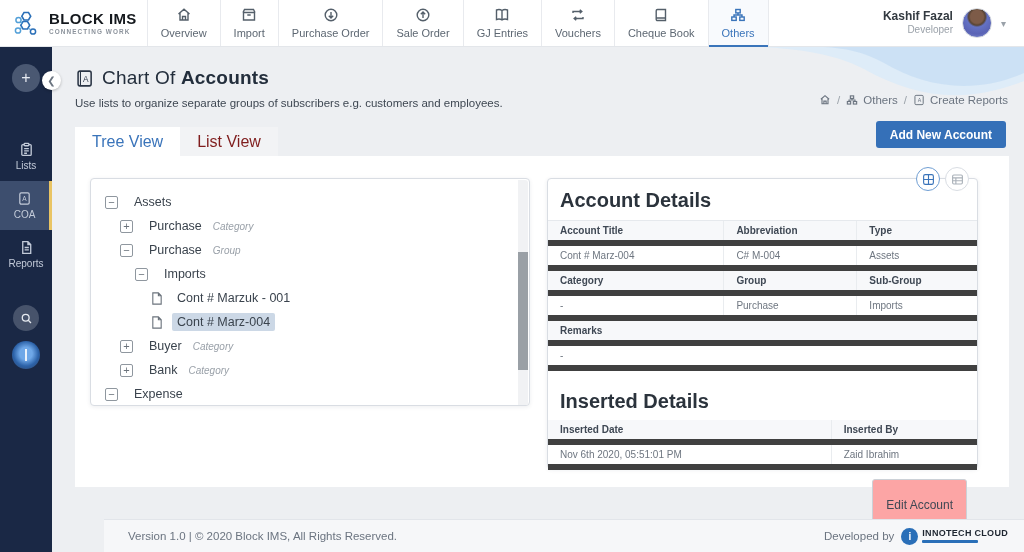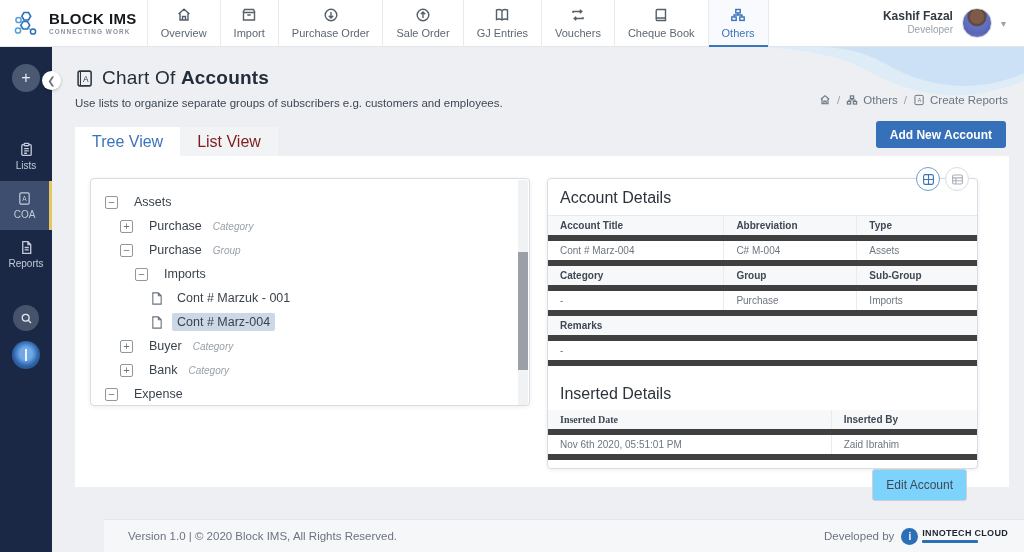--- a/index.html
+++ b/index.html
@@ -71,31 +71,31 @@
   .lv0 { padding-left:14px; } .lv1 { padding-left:29px; } .lv2 { padding-left:44px; } .lv3 { padding-left:60px; }
   .tree-scrollbar { position:absolute; top:1px; right:1px; width:10px; height:226px; background:#f1f2f4; border-radius:0 3px 3px 0; }
   .tree-thumb { position:absolute; top:72px; right:0; width:10px; height:118px; background:#9aa0a6; cursor:grab; }
 
   
   .details-panel { position:absolute; top:131px; left:495px; width:431px; height:291px; background:#fff; border:1px solid #d9dde3; border-radius:4px; box-shadow:0 1px 4px rgba(30,40,60,.08); }
   .dp-viewbtns { position:absolute; top:-12px; right:8px; display:flex; gap:5px; }
   .dp-circle { width:24px; height:24px; border-radius:50%; background:#fff; display:flex; align-items:center; justify-content:center; cursor:pointer; }
   .dp-circle.grid { border:1px solid #6f9ed3; }
   .dp-circle.list { border:1px solid #d9dde3; }
-  .dp-heading { font-size:16px; font-weight:normal; color:#2b333c; padding:10px 12px 8px; border-bottom:1px solid #e6e9ed; }
+  .dp-heading { font-size:20px; font-weight:bold; color:#2b333c; padding:10px 12px 8px; border-bottom:1px solid #e6e9ed; }
   .dp-heading.inserted { border-bottom:none; padding-top:19px; padding-bottom:7px; }
   table.dp-table { width:100%; border-collapse:collapse; table-layout:fixed; }
   .dp-table td { font-size:10px; padding:4px 12px; height:22px; border-bottom:6px solid #404040; }
   .dp-table td + td { border-left:1px solid #e9ecef; }
   .dp-table tr.hrow td { background:#f7f8fa; color:#3f4854; font-weight:bold; }
   .dp-table tr.vrow td { color:#6e7680; }
   .col-a { width:41%; } .col-b { width:31%; } .col-c { width:28%; }
-  .col-d { width:66%;font-family:Liberation Serif, serif; } .col-e { width:34%; }
+  .col-d { width:66%; } .col-e { width:34%; }
   .dp-footer { display:flex; justify-content:flex-end; padding:9px 10px; }
-  .edit-btn { background:#7dd3fc; border:1px solid #ccd1d7; border-radius:3px; color:#3f4854; font-size:12px; padding:8px 13px; cursor:pointer;margin-left:16px; }
+  .edit-btn { background:#fca5a5; border:1px solid #ccd1d7; border-radius:3px; color:#3f4854; font-size:12px; padding:18px 13px; cursor:pointer;margin-left:16px; }
 
   
   .footer { position:absolute; left:52px; right:0; bottom:0; height:33px; background:#f6f7f9; border-top:1px solid #e2e5ea; display:flex; align-items:center; justify-content:space-between; padding:0 16px 0 24px; }
   .ft-left { font-size:11.5px; color:#6b7480; }
   .ft-right { display:flex; align-items:center; gap:7px; font-size:11.5px; color:#6b7480; }
   .ft-logo { display:flex; align-items:center; gap:4px; }
   .ft-hex { width:17px; height:17px; border-radius:50%; background:#2a6fb8; color:#fff; font-size:10px; font-weight:bold; display:flex; align-items:center; justify-content:center; }
   .ft-logotext { display:flex; flex-direction:column; line-height:1; }
   .ft-logoname { font-size:9px; font-weight:bold; color:#1d2530; letter-spacing:.3px; font-stretch:condensed; }
   .ft-tagbar { height:3px; width:56px; background:#2a6fb8; margin-top:2px; border-radius:1px; }

